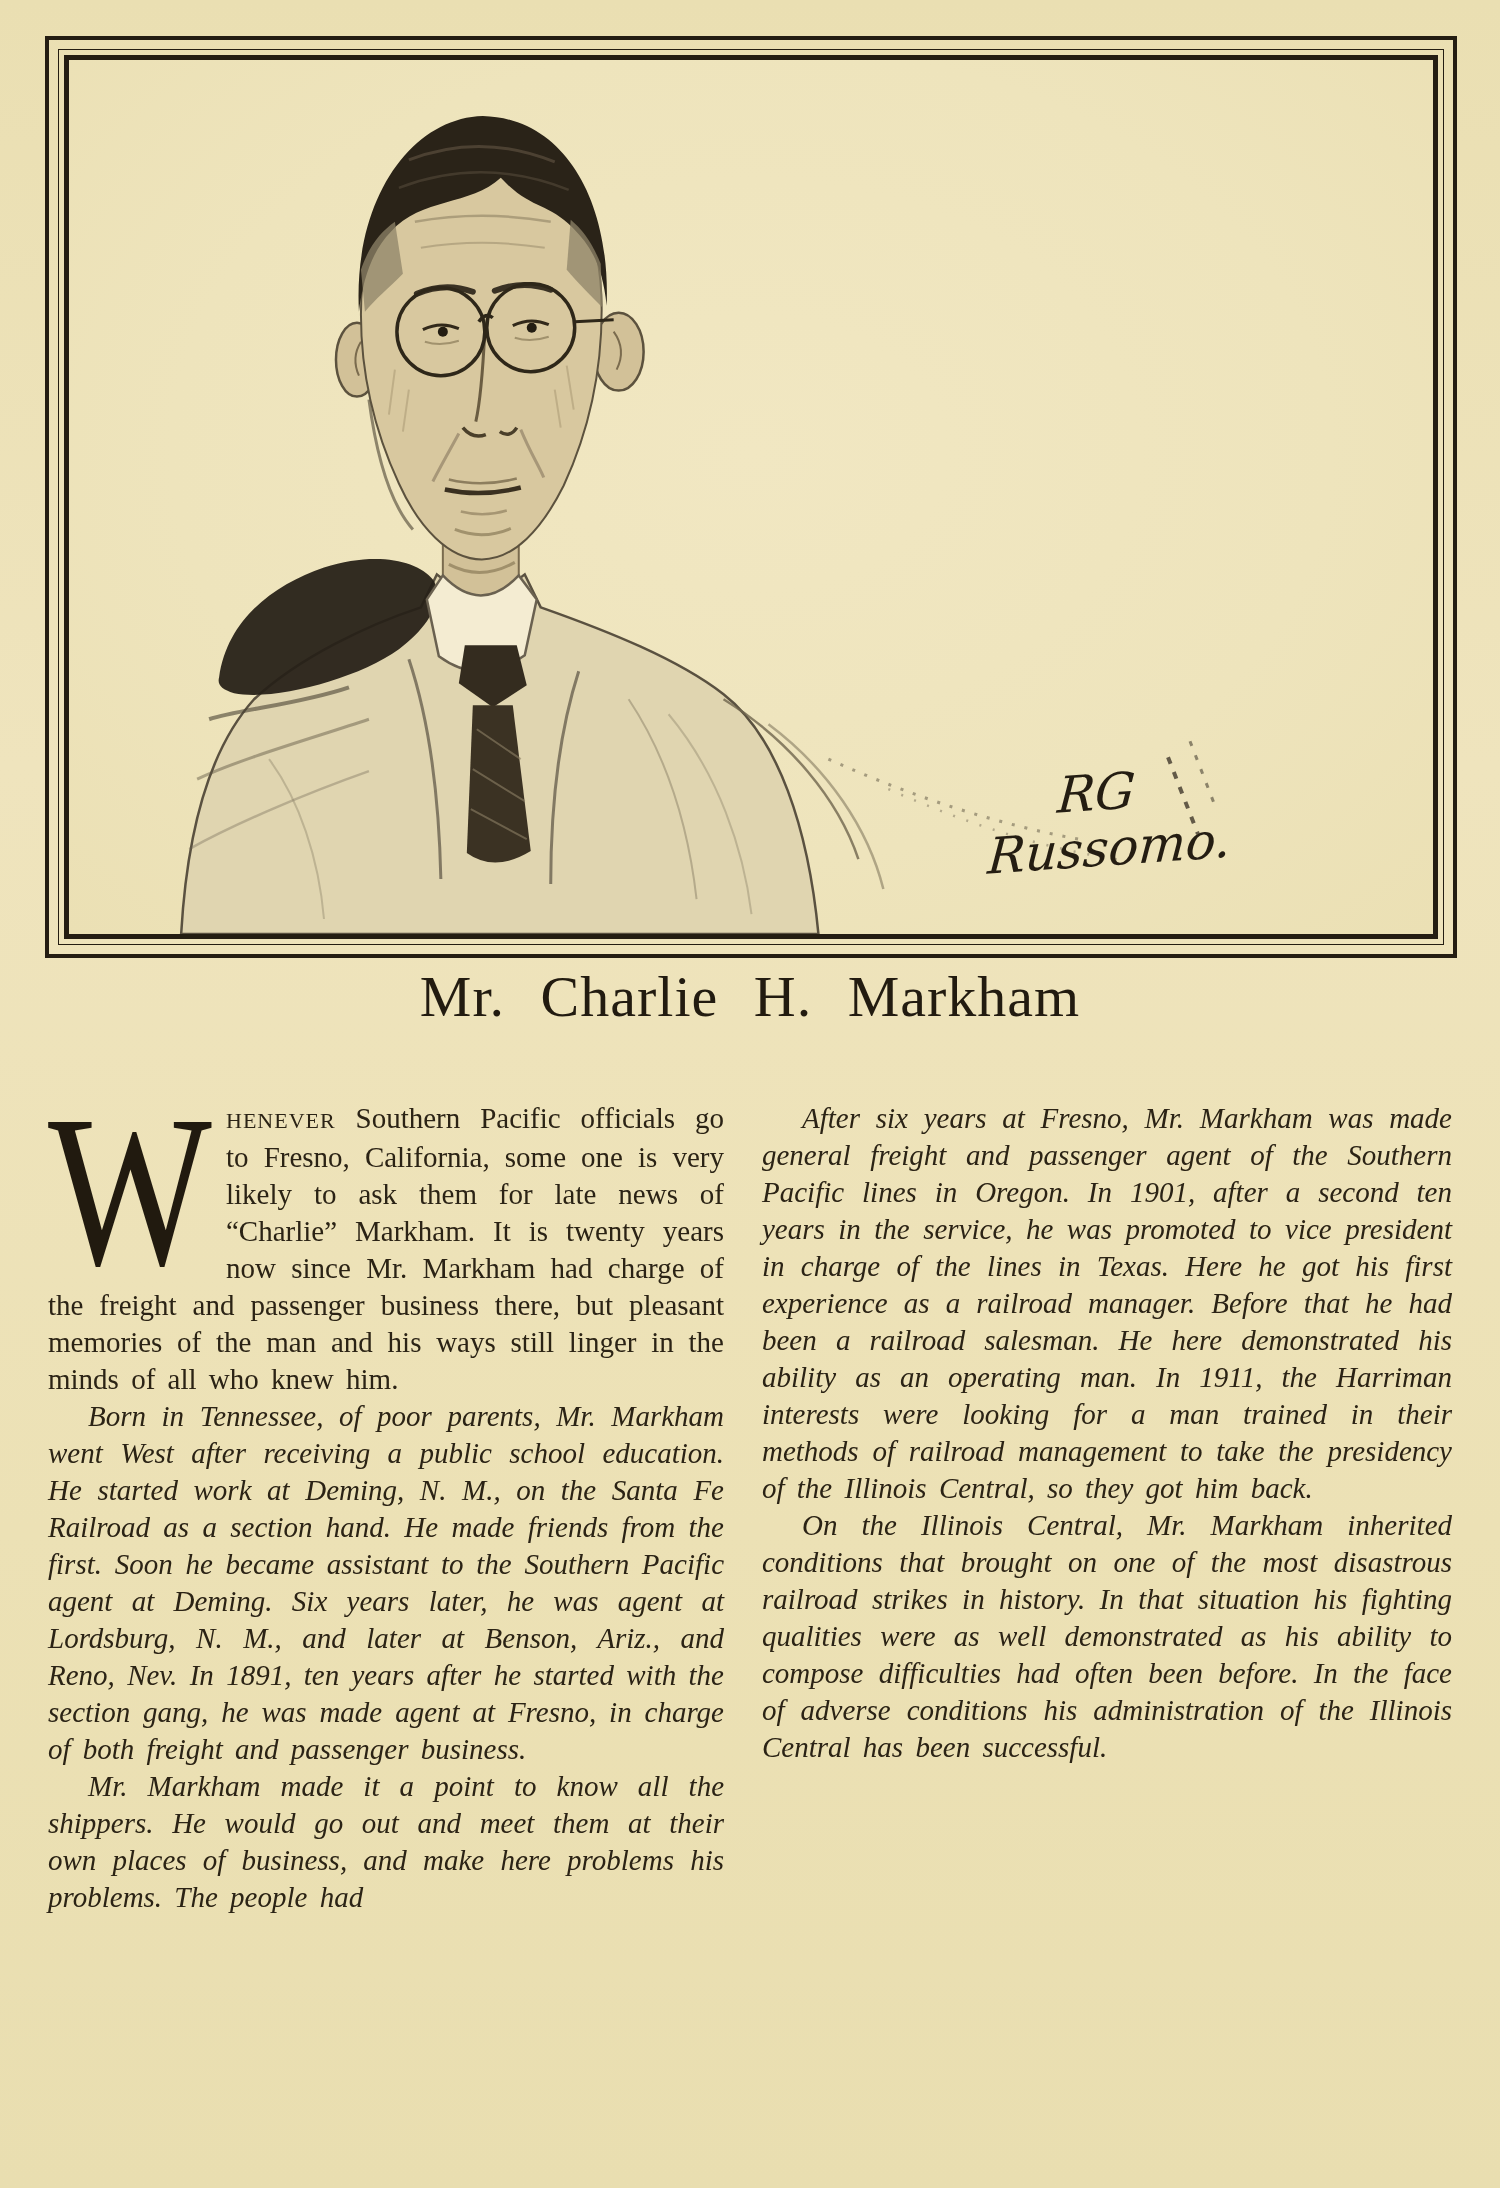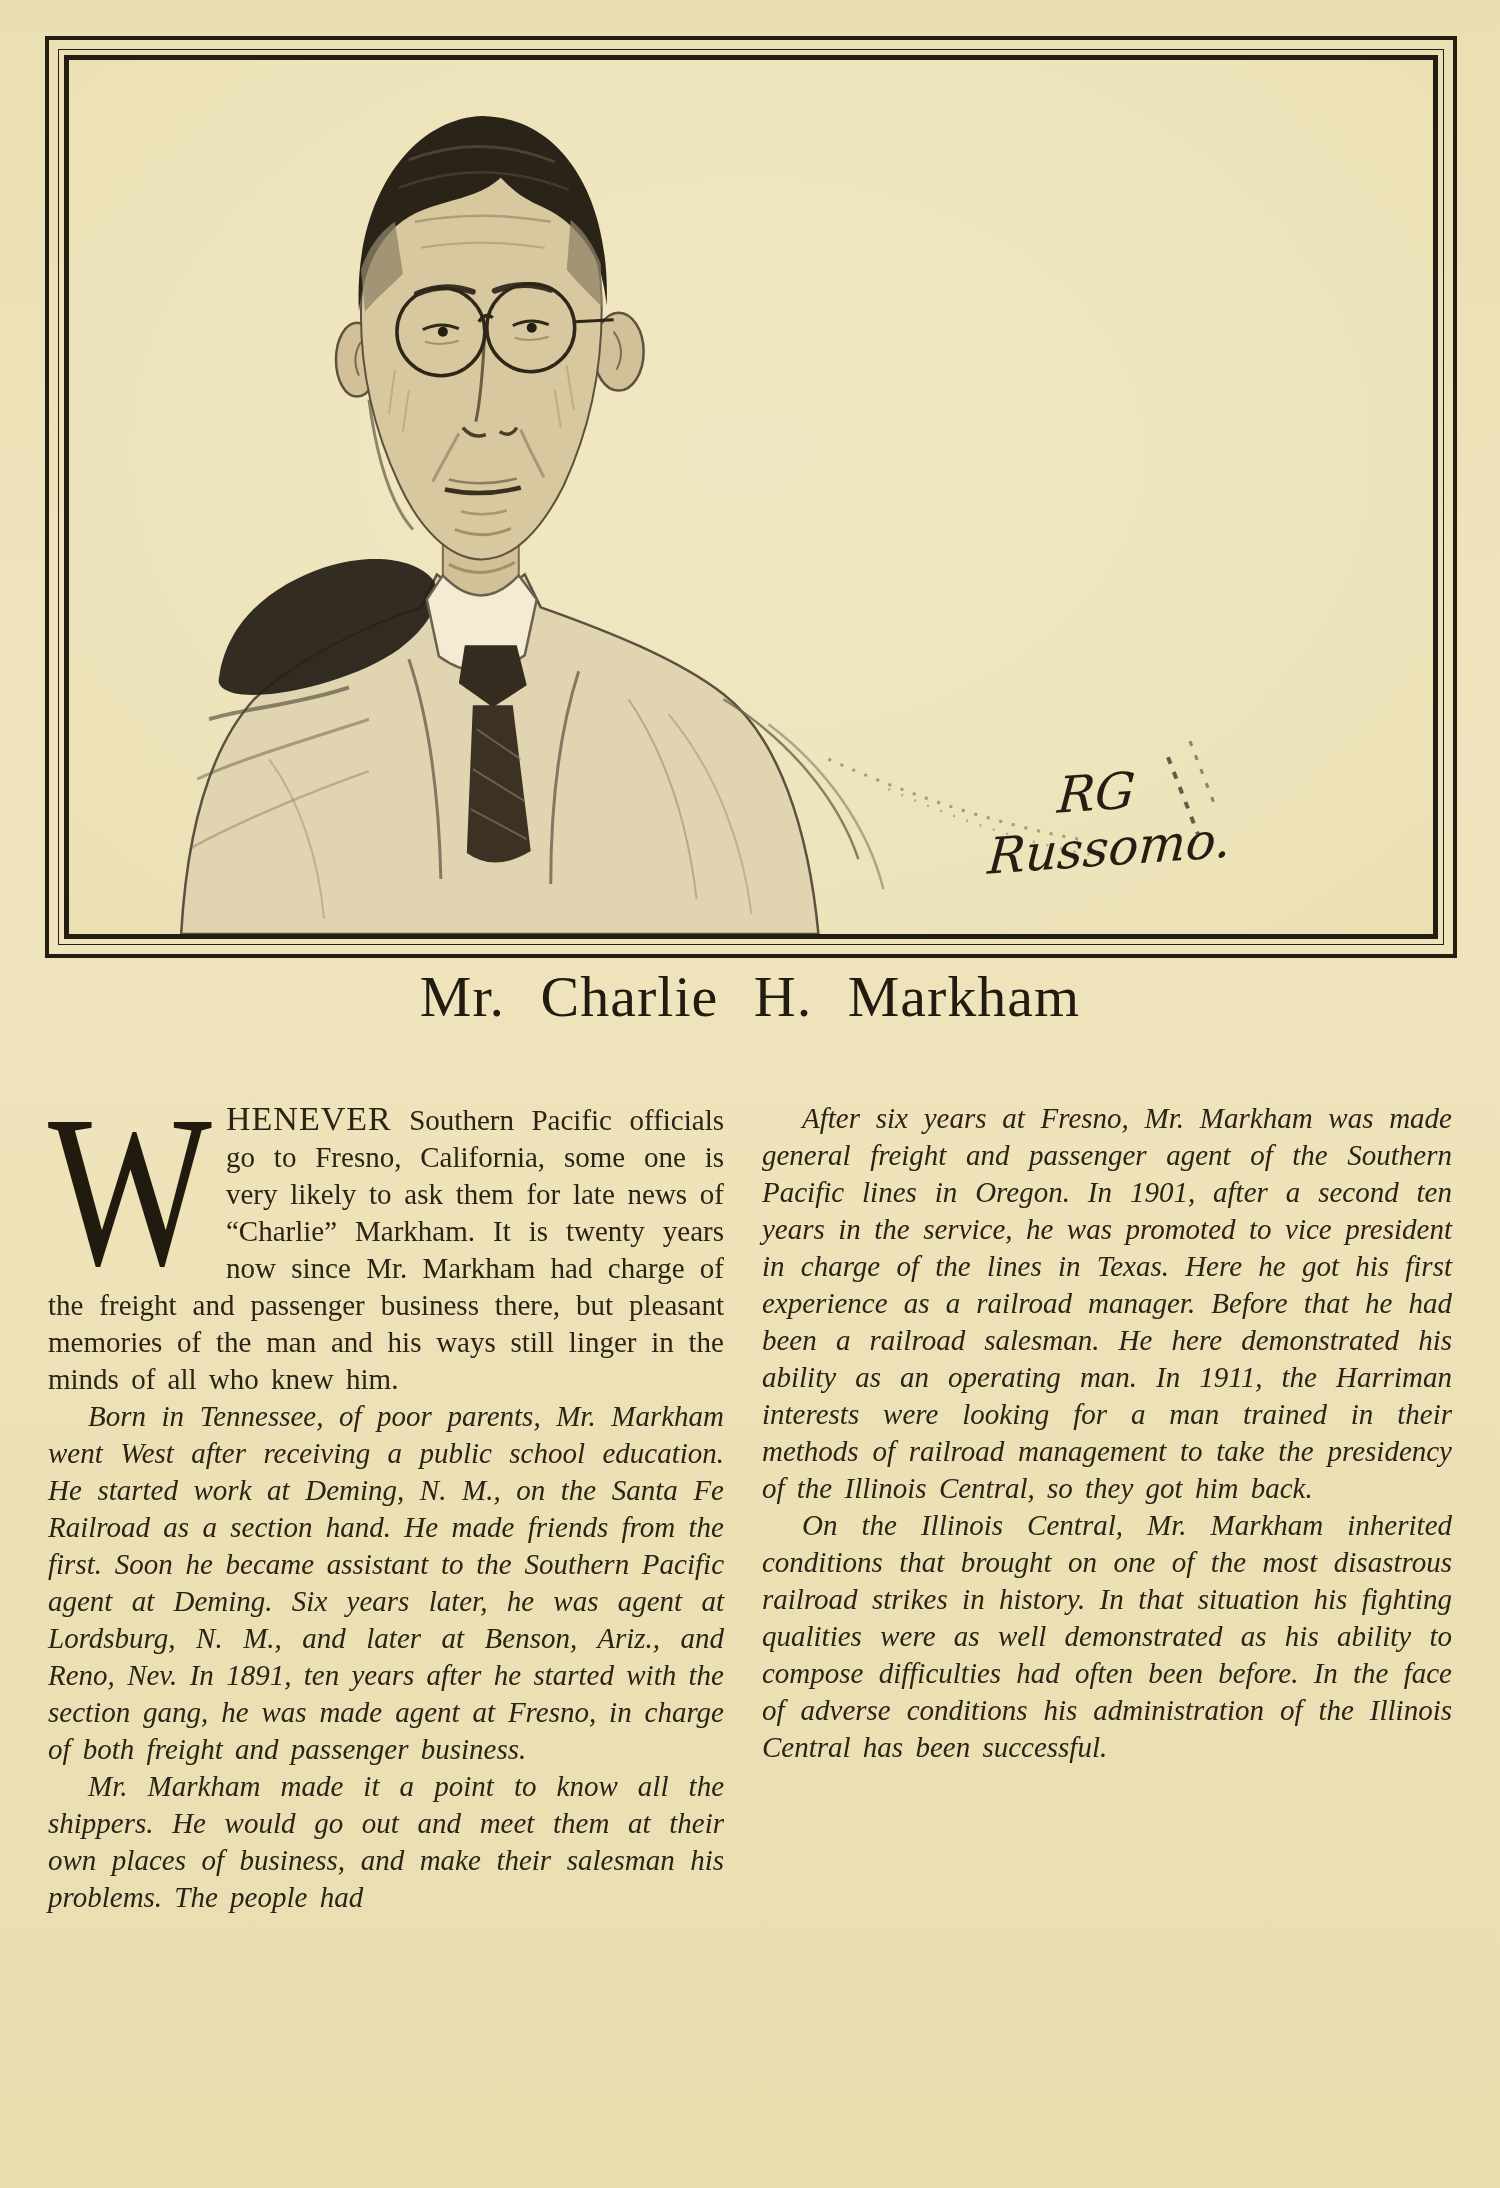--- a/index.html
+++ b/index.html
@@ -70,21 +70,21 @@
   p.para.indent{text-indent:40px;font-style:italic;}
   .dropcap{
     float:left;
     width:172px;height:181px;
     font-size:217px;line-height:170px;
     transform:scaleX(.8);
     transform-origin:0 55%;
     margin:6px 6px 0 0;
     color:#211a0f;
   }
-  .lead{font-size:34px;letter-spacing:1px;font-family:Liberation Serif, serif;}
+  .lead{font-size:22px;letter-spacing:1px;font-family:Liberation Serif, serif;}
 </style>
 </head>
 <body>
 
 <div class="page">
 
   <div class="frame">
     <div class="frame-mid">
       <div class="frame-inner">
 
@@ -192,21 +192,21 @@
     </div>
   </div>
 
   <div class="title">Mr. Charlie H. Markham</div>
 
   <div class="columns">
 
     <div class="col col-left">
       <p class="para drop"><span class="dropcap">W</span><span class="lead">HENEVER</span> <span>Southern Pacific officials go to Fresno, California, some one is very likely to ask them for late news of “Charlie” Markham.  It is twenty years now since Mr. Markham had charge of the freight and passenger business there, but pleasant memories of the man and his ways still linger in the minds of all who knew him.</span></p>
       <p class="para indent">Born in Tennessee, of poor parents, Mr. Markham went West after receiving a public school education.  He started work at Deming, N. M., on the Santa Fe Railroad as a section hand.  He made friends from the first.  Soon he became assistant to the Southern Pacific agent at Deming.  Six years later, he was agent at Lordsburg, N. M., and later at Benson, Ariz., and Reno, Nev.  In 1891, ten years after he started with the section gang, he was made agent at Fresno, in charge of both freight and passenger business.</p>
-      <p class="para indent">Mr. Markham made it a point to know all the shippers.  He would go out and meet them at their own places of business, and make their salesman his problems. The people had</p>
+      <p class="para indent">Mr. Markham made it a point to know all the shippers.  He would go out and meet them at their own places of business, and make here problems his problems. The people had</p>
     </div>
 
     <div class="col col-right">
       <p class="para indent">After six years at Fresno, Mr. Markham was made general freight and passenger agent of the Southern Pacific lines in Oregon.  In 1901, after a second ten years in the service, he was promoted to vice president in charge of the lines in Texas.  Here he got his first experience as a railroad manager.  Before that he had been a railroad salesman.  He here demonstrated his ability as an operating man.  In 1911, the Harriman interests were looking for a man trained in their methods of railroad management to take the presidency of the Illinois Central, so they got him back.</p>
       <p class="para indent">On the Illinois Central, Mr. Markham inherited conditions that brought on one of the most disastrous railroad strikes in history. In that situation his fighting qualities were as well demonstrated as his ability to compose difficulties had often been before.  In the face of adverse conditions his administration of the Illinois Central has been successful.</p>
     </div>
 
   </div>
 </div>
 

